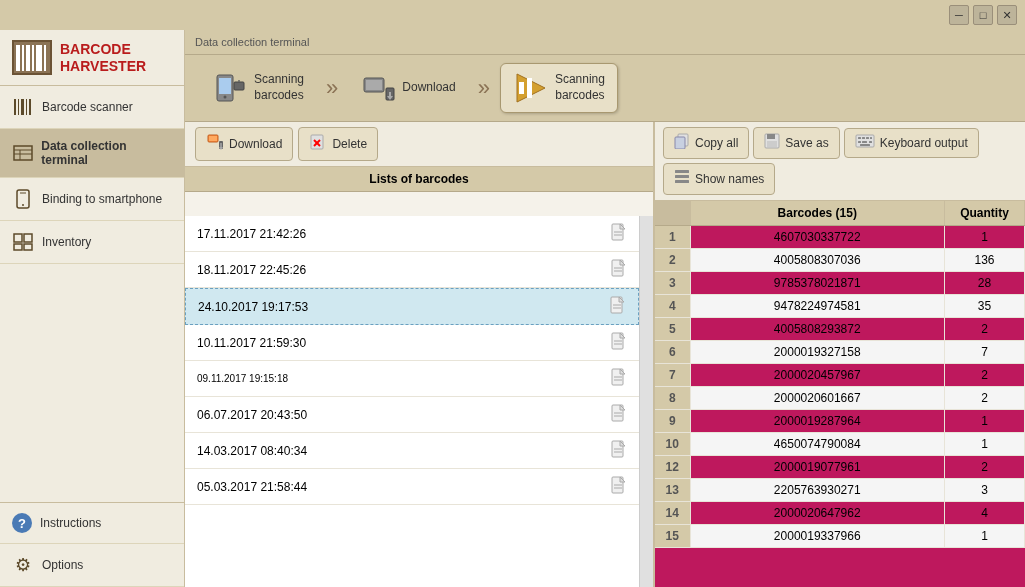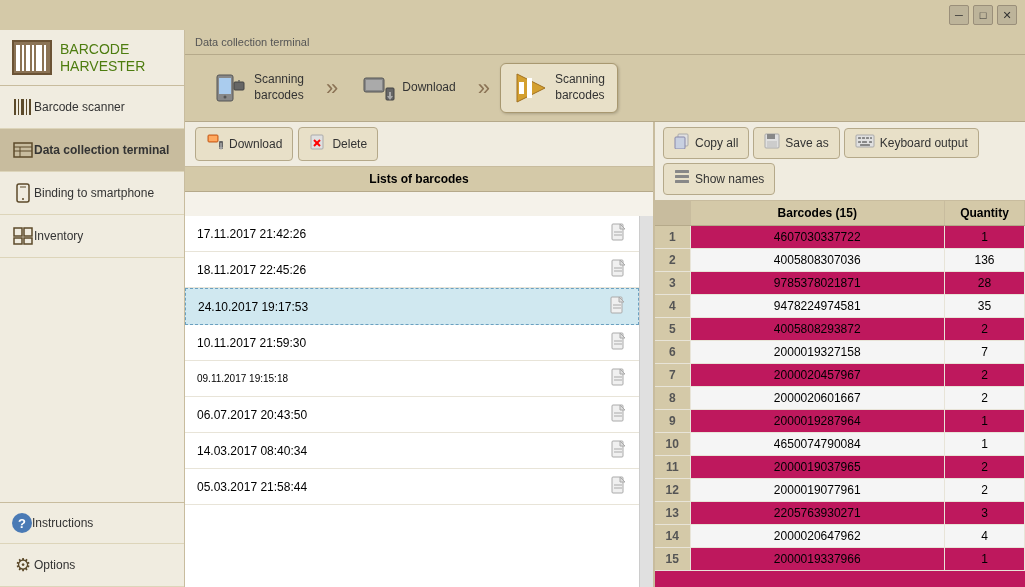--- a/index.html
+++ b/index.html
@@ -58,35 +58,36 @@
 
     .logo-icon {
       width: 40px; height: 35px;
       background: #8b7355;
       border: 2px solid #6b5335;
       display: flex; align-items: center; justify-content: center;
       font-size: 18px; color: white;
     }
 
     .logo-text {
-      font-weight: normal;
+      font-weight: bold;
       font-size: 14px;
-      color: #4d7c0f;
+      color: #b91c1c;
       line-height: 1.2;
     }
 
     .sidebar-nav {
       flex: 1;
       display: flex;
       flex-direction: column;
     }
 
     .nav-item {
       display: flex;
       align-items: center;
+      gap: 8px;
       padding: 10px 12px;
       cursor: pointer;
       border-bottom: 1px solid #ddd5ba;
       color: #333;
       font-size: 12px;
     }
     .nav-item.active { background: #c8bc9e; font-weight: bold; }
 
     .nav-icon {
       width: 22px; height: 22px;
@@ -653,25 +654,20 @@
     <td>9</td>
     <td>2000019287964</td>
     <td>1</td>
   </tr>
                 <tr>
     <td>10</td>
     <td>4650074790084</td>
     <td>1</td>
   </tr>
                 <tr>
-    <td>11</td>
-    <td>2000019037965</td>
-    <td>2</td>
-  </tr>
-                <tr>
     <td>12</td>
     <td>2000019077961</td>
     <td>2</td>
   </tr>
                 <tr>
     <td>13</td>
     <td>2205763930271</td>
     <td>3</td>
   </tr>
                 <tr>

